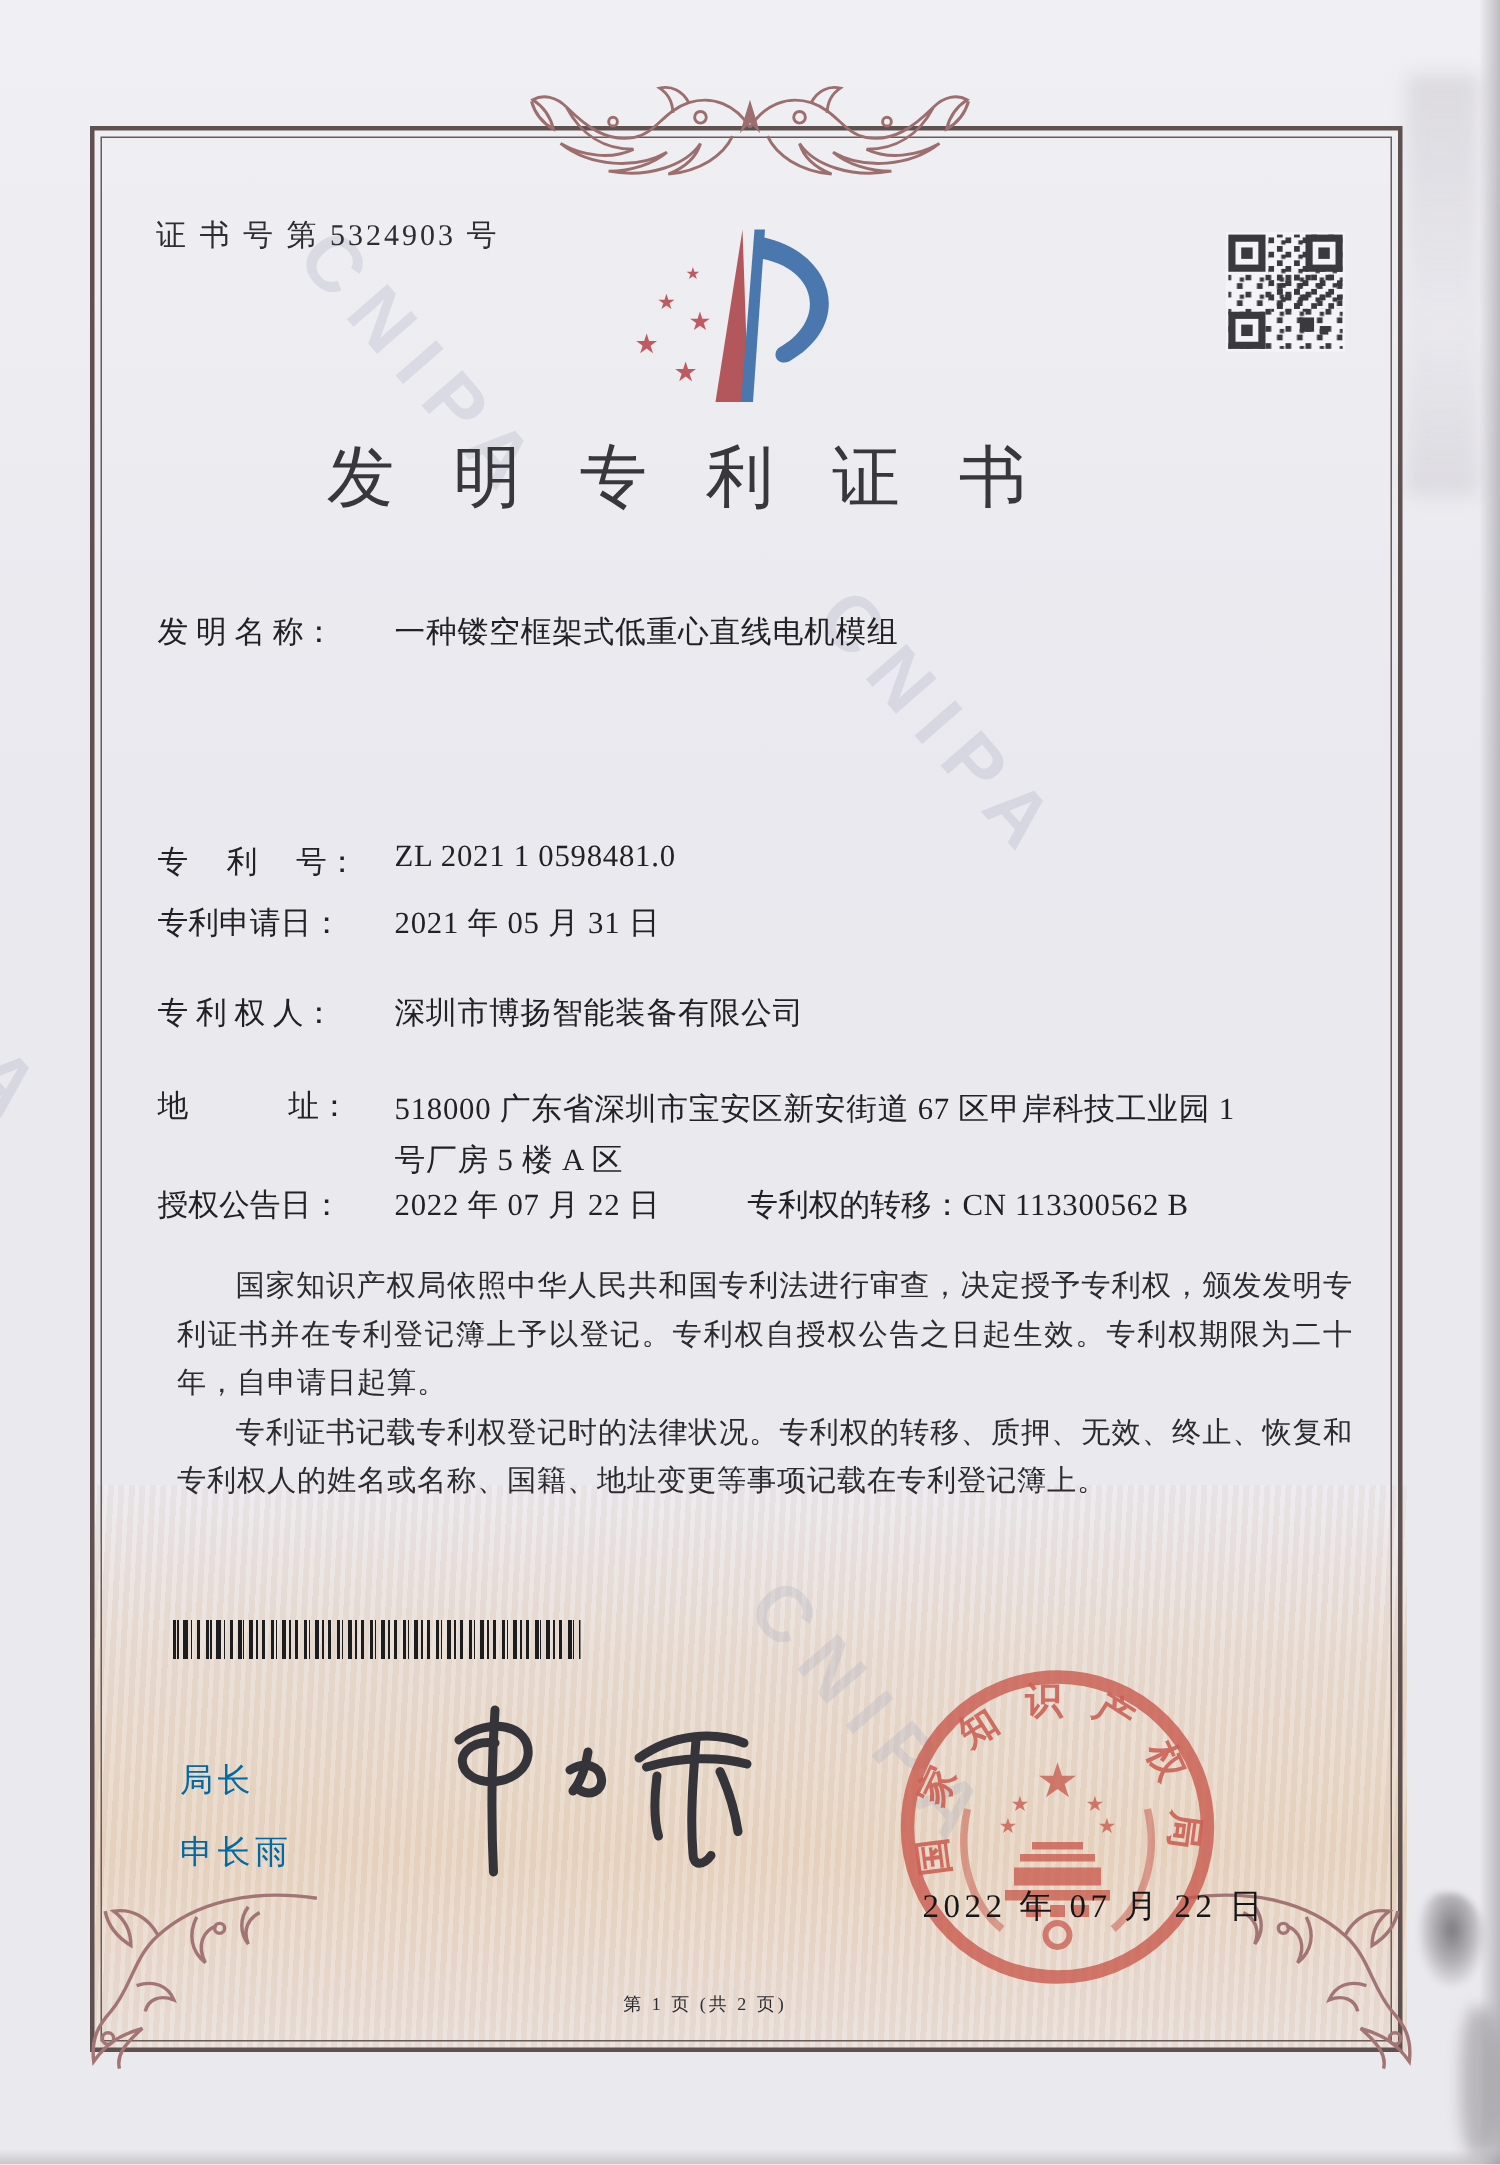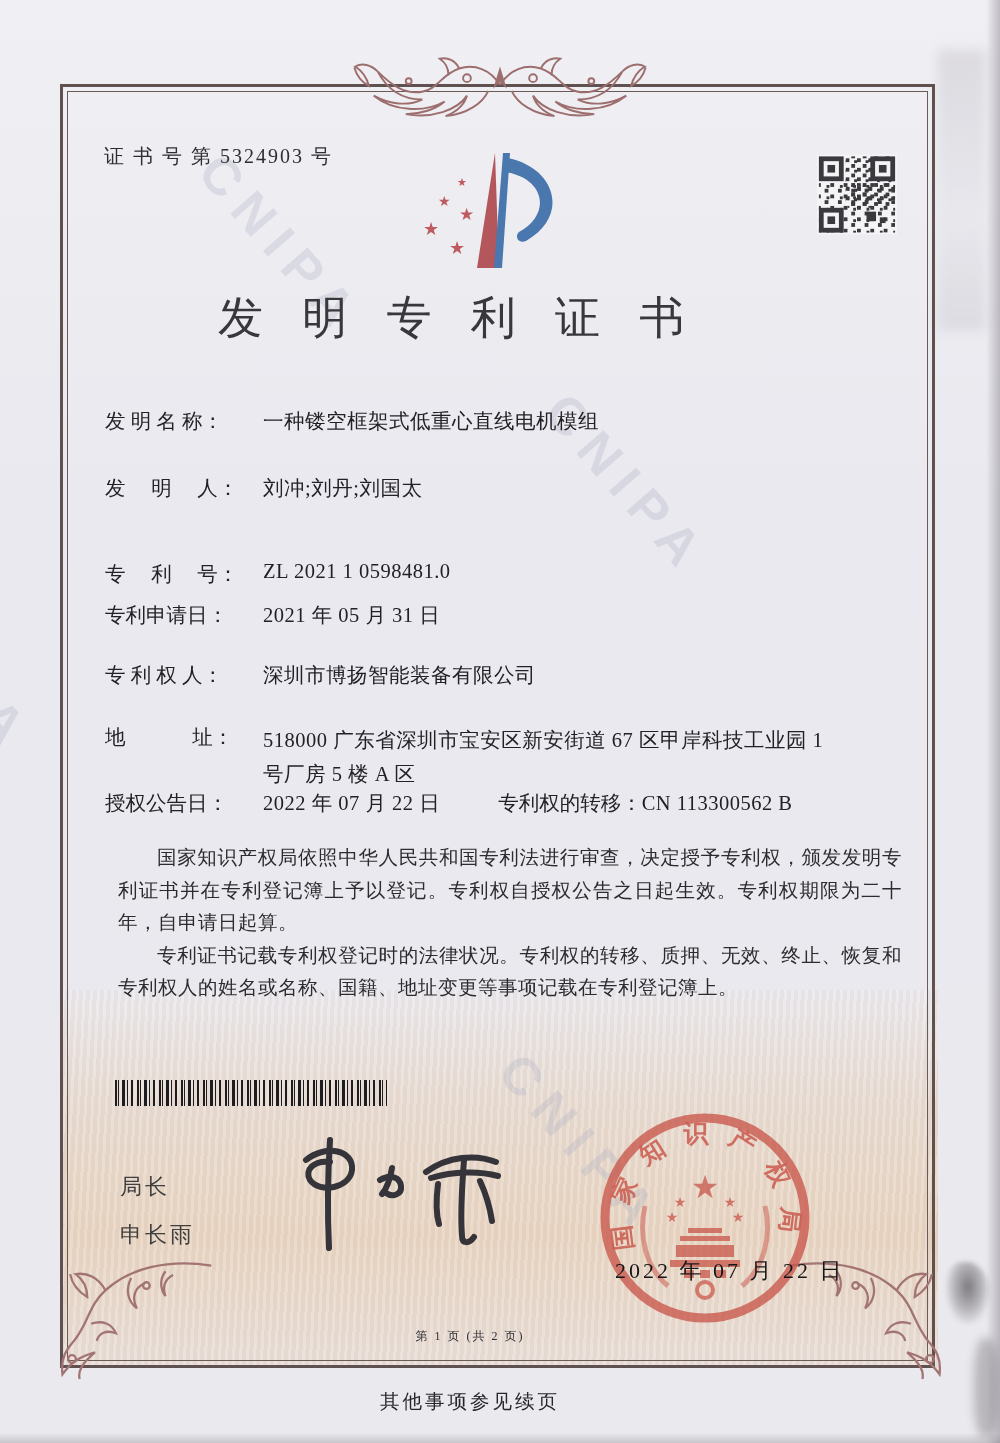--- a/index.html
+++ b/index.html
@@ -59,21 +59,21 @@
   .body-text{position:absolute;left:118px;top:842px;width:784px;
       font-size:19.5px;line-height:32.5px;text-align:justify;color:#2c2c30;letter-spacing:.5px;}
   .body-text p{margin:0;text-indent:2em;}
 
   
   .barcode{position:absolute;left:115px;top:1080px;width:272px;height:26px;
       background:
         repeating-linear-gradient(90deg,#1d1d20 0 2px,transparent 2px 3px,#1d1d20 3px 4px,transparent 4px 7px,#1d1d20 7px 10px,transparent 10px 12px,#1d1d20 12px 13px,transparent 13px 16px,#1d1d20 16px 18px,transparent 18px 22px);}
 
   
-  .signatory{position:absolute;left:120px;top:1172px;font-size:22px;color:#404040;
+  .signatory{position:absolute;left:120px;top:1172px;font-size:22px;color:#0369a1;
       font-family:"Liberation Sans","DejaVu Sans",sans-serif;}
   .signatory div{margin-bottom:18px;letter-spacing:3px;}
   .signature{position:absolute;left:268px;top:1126px;width:250px;height:140px;}
 
   
   .seal{position:absolute;left:596px;top:1106px;width:218px;height:222px;opacity:.92;}
   .seal-date{position:absolute;left:615px;top:1256px;font-size:22px;color:#161618;
       letter-spacing:3px;white-space:nowrap;}
 
   
@@ -185,23 +185,20 @@
       <rect x="52" y="60" width="10" height="10"></rect>
         <rect x="66" y="66" width="6" height="6"></rect>
     </g>
   </svg>
 
   <div class="title">发 明 专 利 证 书</div>
 
   <div class="field-row" style="top:407px;">
     <span class="lbl">发 明 名 称：</span><span class="val">一种镂空框架式低重心直线电机模组</span>
   </div>
-  <div class="field-row" style="top:474px;">
-    <span class="lbl">发　 明　 人：</span><span class="val">刘冲;刘丹;刘国太</span>
-  </div>
   <div class="field-row" style="top:560px;">
     <span class="lbl">专　 利　 号：</span><span class="val">ZL 2021 1 0598481.0</span>
   </div>
   <div class="field-row" style="top:601px;">
     <span class="lbl">专利申请日：</span><span class="val">2021 年 05 月 31 日</span>
   </div>
   <div class="field-row" style="top:661px;">
     <span class="lbl">专 利 权 人：</span><span class="val">深圳市博扬智能装备有限公司</span>
   </div>
   <div class="field-row" style="top:723px;">
@@ -259,15 +256,14 @@
       <rect x="104" y="164" width="10" height="8"></rect>
       <rect x="120" y="164" width="10" height="8"></rect>
     </g>
     <circle cx="109" cy="184" r="8" fill="none" stroke="#c9574b" stroke-width="4" opacity=".8"></circle>
     <path d="M49,100 C42,130 50,162 72,180" fill="none" stroke="#c9574b" stroke-width="5" opacity=".55"></path>
     <path d="M169,100 C176,130 168,162 146,180" fill="none" stroke="#c9574b" stroke-width="5" opacity=".55"></path>
   </svg>
   <div class="seal-date">2022 年 07 月 22 日</div>
 
   <div class="page-info">第 1 页 (共 2 页)</div>
-  <div class="cont-note">其他事项参见续页</div>
 
 </div>
 
 </body></html>

